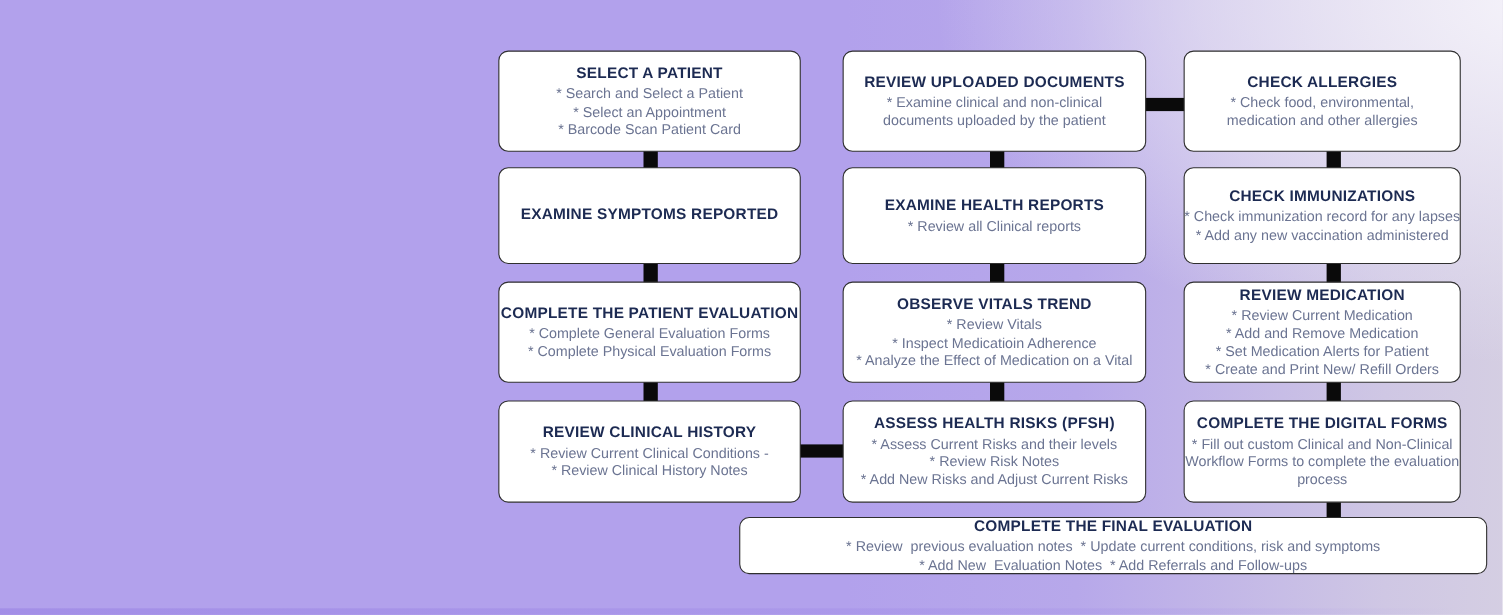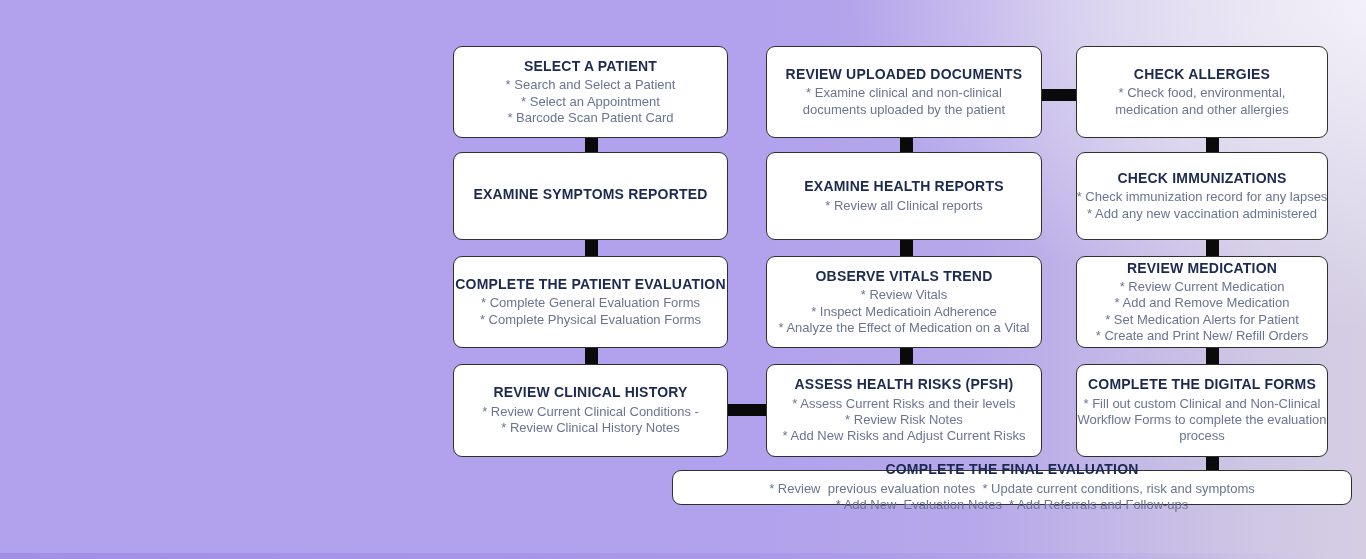--- a/index.html
+++ b/index.html
@@ -40,21 +40,21 @@
   }
   
   .c1{left:453px;width:275px;}
   .c2{left:766px;width:276px;}
   .c3{left:1076px;width:252px;}
   
   .r1{top:46px;height:92px;}
   .r2{top:152px;height:88px;}
   .r3{top:256px;height:92px;}
   .r4{top:364px;height:93px;}
-  .final{left:672px;top:470px;width:680px;height:35px;}
+  .final{left:672px;top:470px;width:680px;height:52px;}
   
   .conn{position:absolute;background:#0a0a0a;z-index:1;}
   .vc{width:13px;}
   .v-c1{left:585px;} .v-c2{left:900px;} .v-c3{left:1206px;}
   .vg1{top:132px;height:24px;}
   .vg2{top:236px;height:24px;}
   .vg3{top:344px;height:24px;}
   .vg4{top:453px;height:21px;}
   .hc{height:12px;}
   .h1{left:1035px;top:89px;width:48px;}

